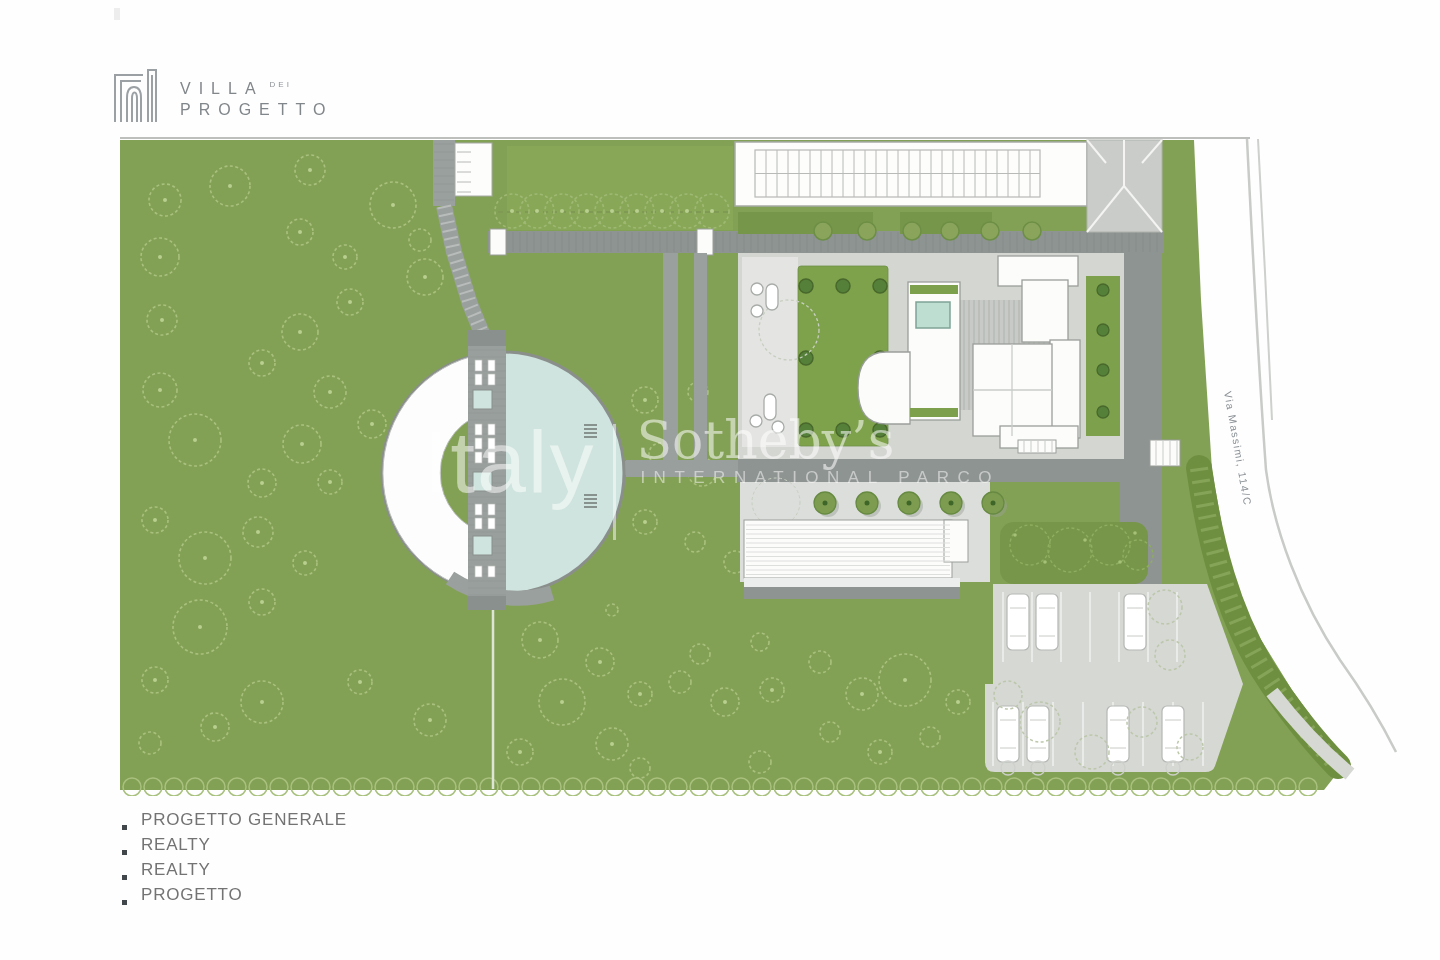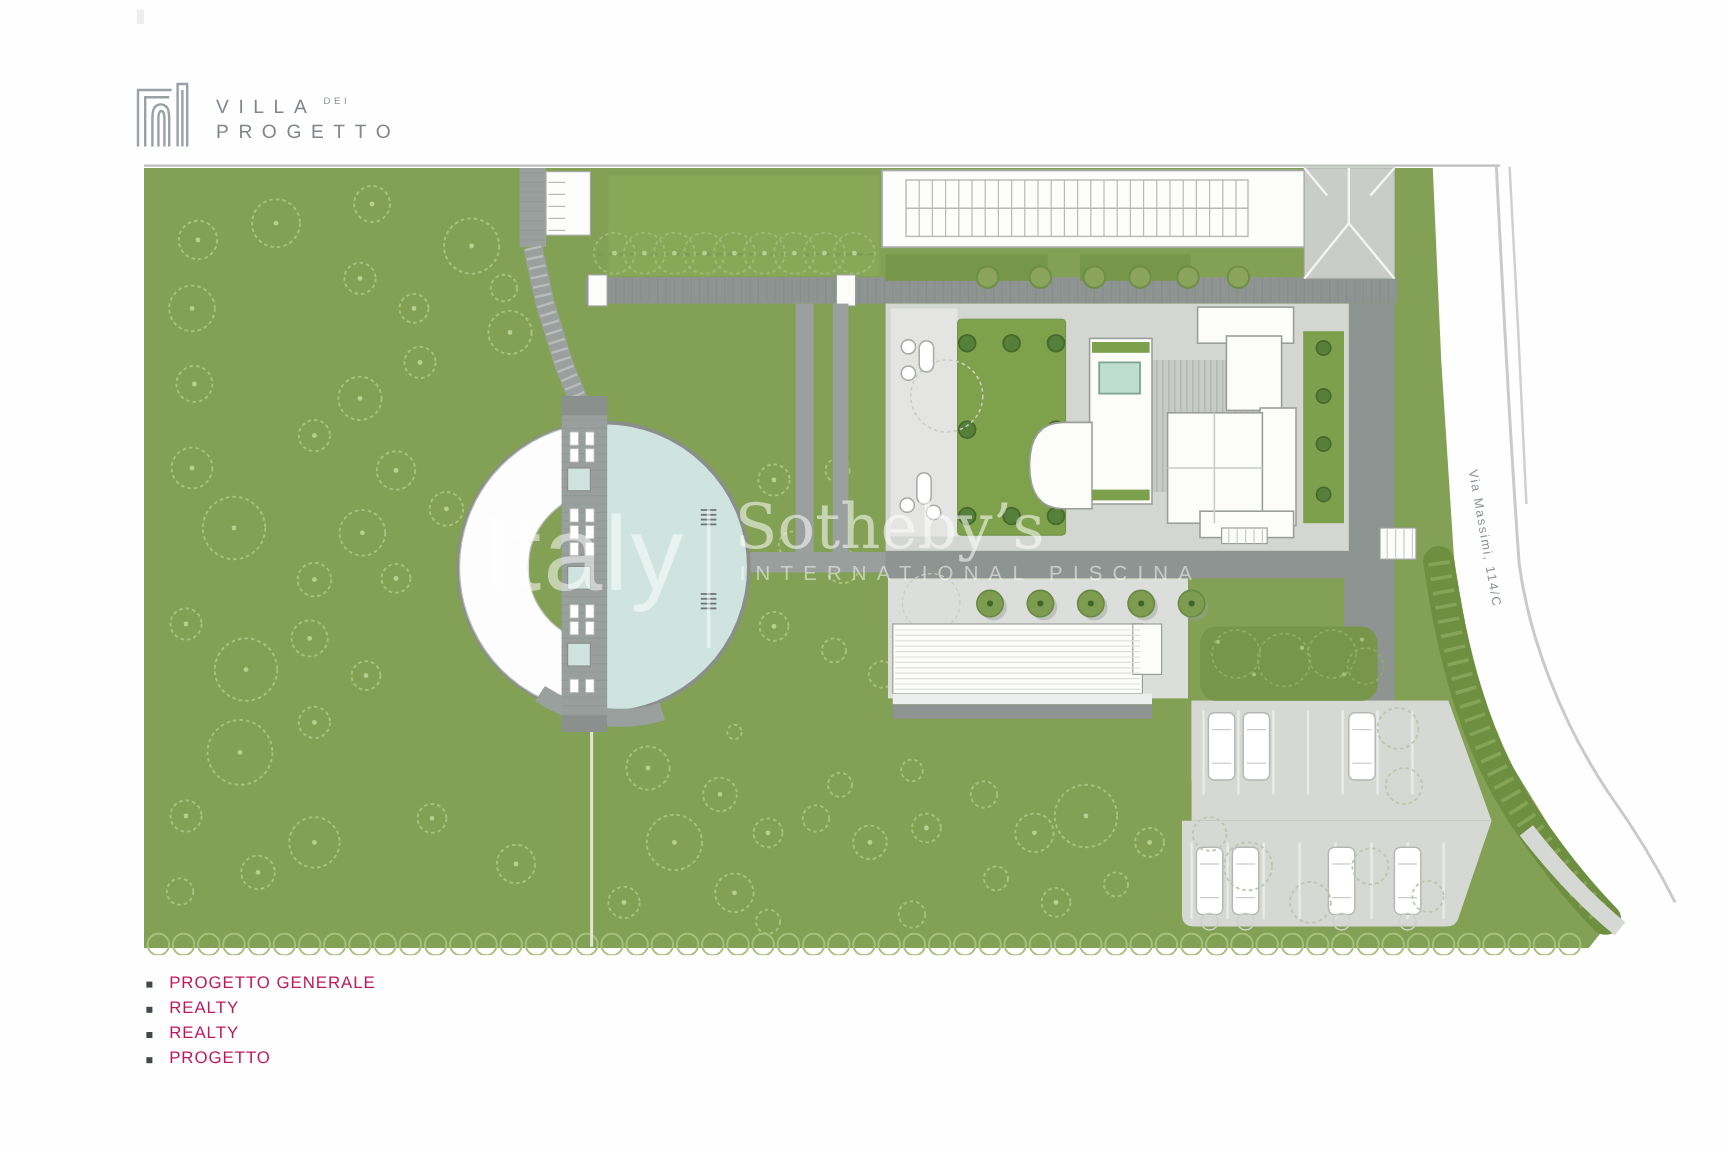--- a/index.html
+++ b/index.html
@@ -10,33 +10,33 @@
   .logo{position:absolute;left:110px;top:66px;display:flex;align-items:flex-start;}
   .logo svg{display:block;}
   .logo-text{margin-left:14px;margin-top:8px;color:#81868a;}
   .logo-line{font-size:16px;letter-spacing:8px;line-height:21px;font-weight:400;}
   .logo-dei{font-size:8px;letter-spacing:3px;vertical-align:7px;margin-left:6px;color:#8d9296;}
   
   .plan{position:absolute;left:0;top:0;}
   .road-label{font-family:"Liberation Sans",sans-serif;font-size:10.5px;letter-spacing:1.5px;
               fill:#8a9095;}
   
-  .watermark{position:absolute;left:400px;top:414px;display:flex;align-items:flex-start;
+  .watermark{position:absolute;left:424px;top:414px;display:flex;align-items:flex-start;
              pointer-events:none;justify-content:center;}
   .wm-italy{font-size:88px;font-weight:300;color:rgba(255,255,255,.52);letter-spacing:2px;
             line-height:1.1;}
   .wm-bar{width:3px;height:116px;background:rgba(255,255,255,.5);margin:10px 20px 0 18px;}
   .wm-brand{font-family:"DejaVu Serif",serif;font-size:52px;color:rgba(255,255,255,.55);
             line-height:1.0;}
   .wm-tag{font-size:17px;letter-spacing:8.5px;color:rgba(255,255,255,.5);margin-top:2px;
           margin-left:4px;font-weight:300;}
   
   .legend{position:absolute;left:122px;top:810px;list-style:none;margin:0;padding:0;}
-  .legend li{display:flex;align-items:center;margin-bottom:5px;color:#be185d;
-             font-size:14px;letter-spacing:.8px;}
+  .legend li{display:flex;align-items:flex-end;margin-bottom:5px;color:#737373;
+             font-size:17px;letter-spacing:.8px;}
   .legend .bullet{width:5px;height:5px;background:#42474b;margin:5px 14px 0 0;flex:none;}
 </style>
 </head>
 <body>
 
 <div class="page">
 
   <div class="corner-mark"></div>
 
   <header class="logo">
@@ -788,21 +788,21 @@
       <path d="M1258,139 C1263,230 1268,330 1272,420" fill="none" stroke="#cdd0cc" stroke-width="2"></path>
       <text class="road-label" transform="translate(1224,392) rotate(80)">Via Massimi, 114/C</text>
     </g>
   </svg>
 
   <div class="watermark">
     <span class="wm-italy">Italy</span>
     <span class="wm-bar"></span>
     <div class="wm-right">
       <div class="wm-brand">Sotheby’s</div>
-      <div class="wm-tag">INTERNATIONAL PISCINA</div>
+      <div class="wm-tag">INTERNATIONAL PARCO</div>
     </div>
   </div>
 
   <ul class="legend">
     <li>
         <span class="bullet"></span>
         <span>PROGETTO GENERALE</span>
       </li>
     <li>
         <span class="bullet"></span>

